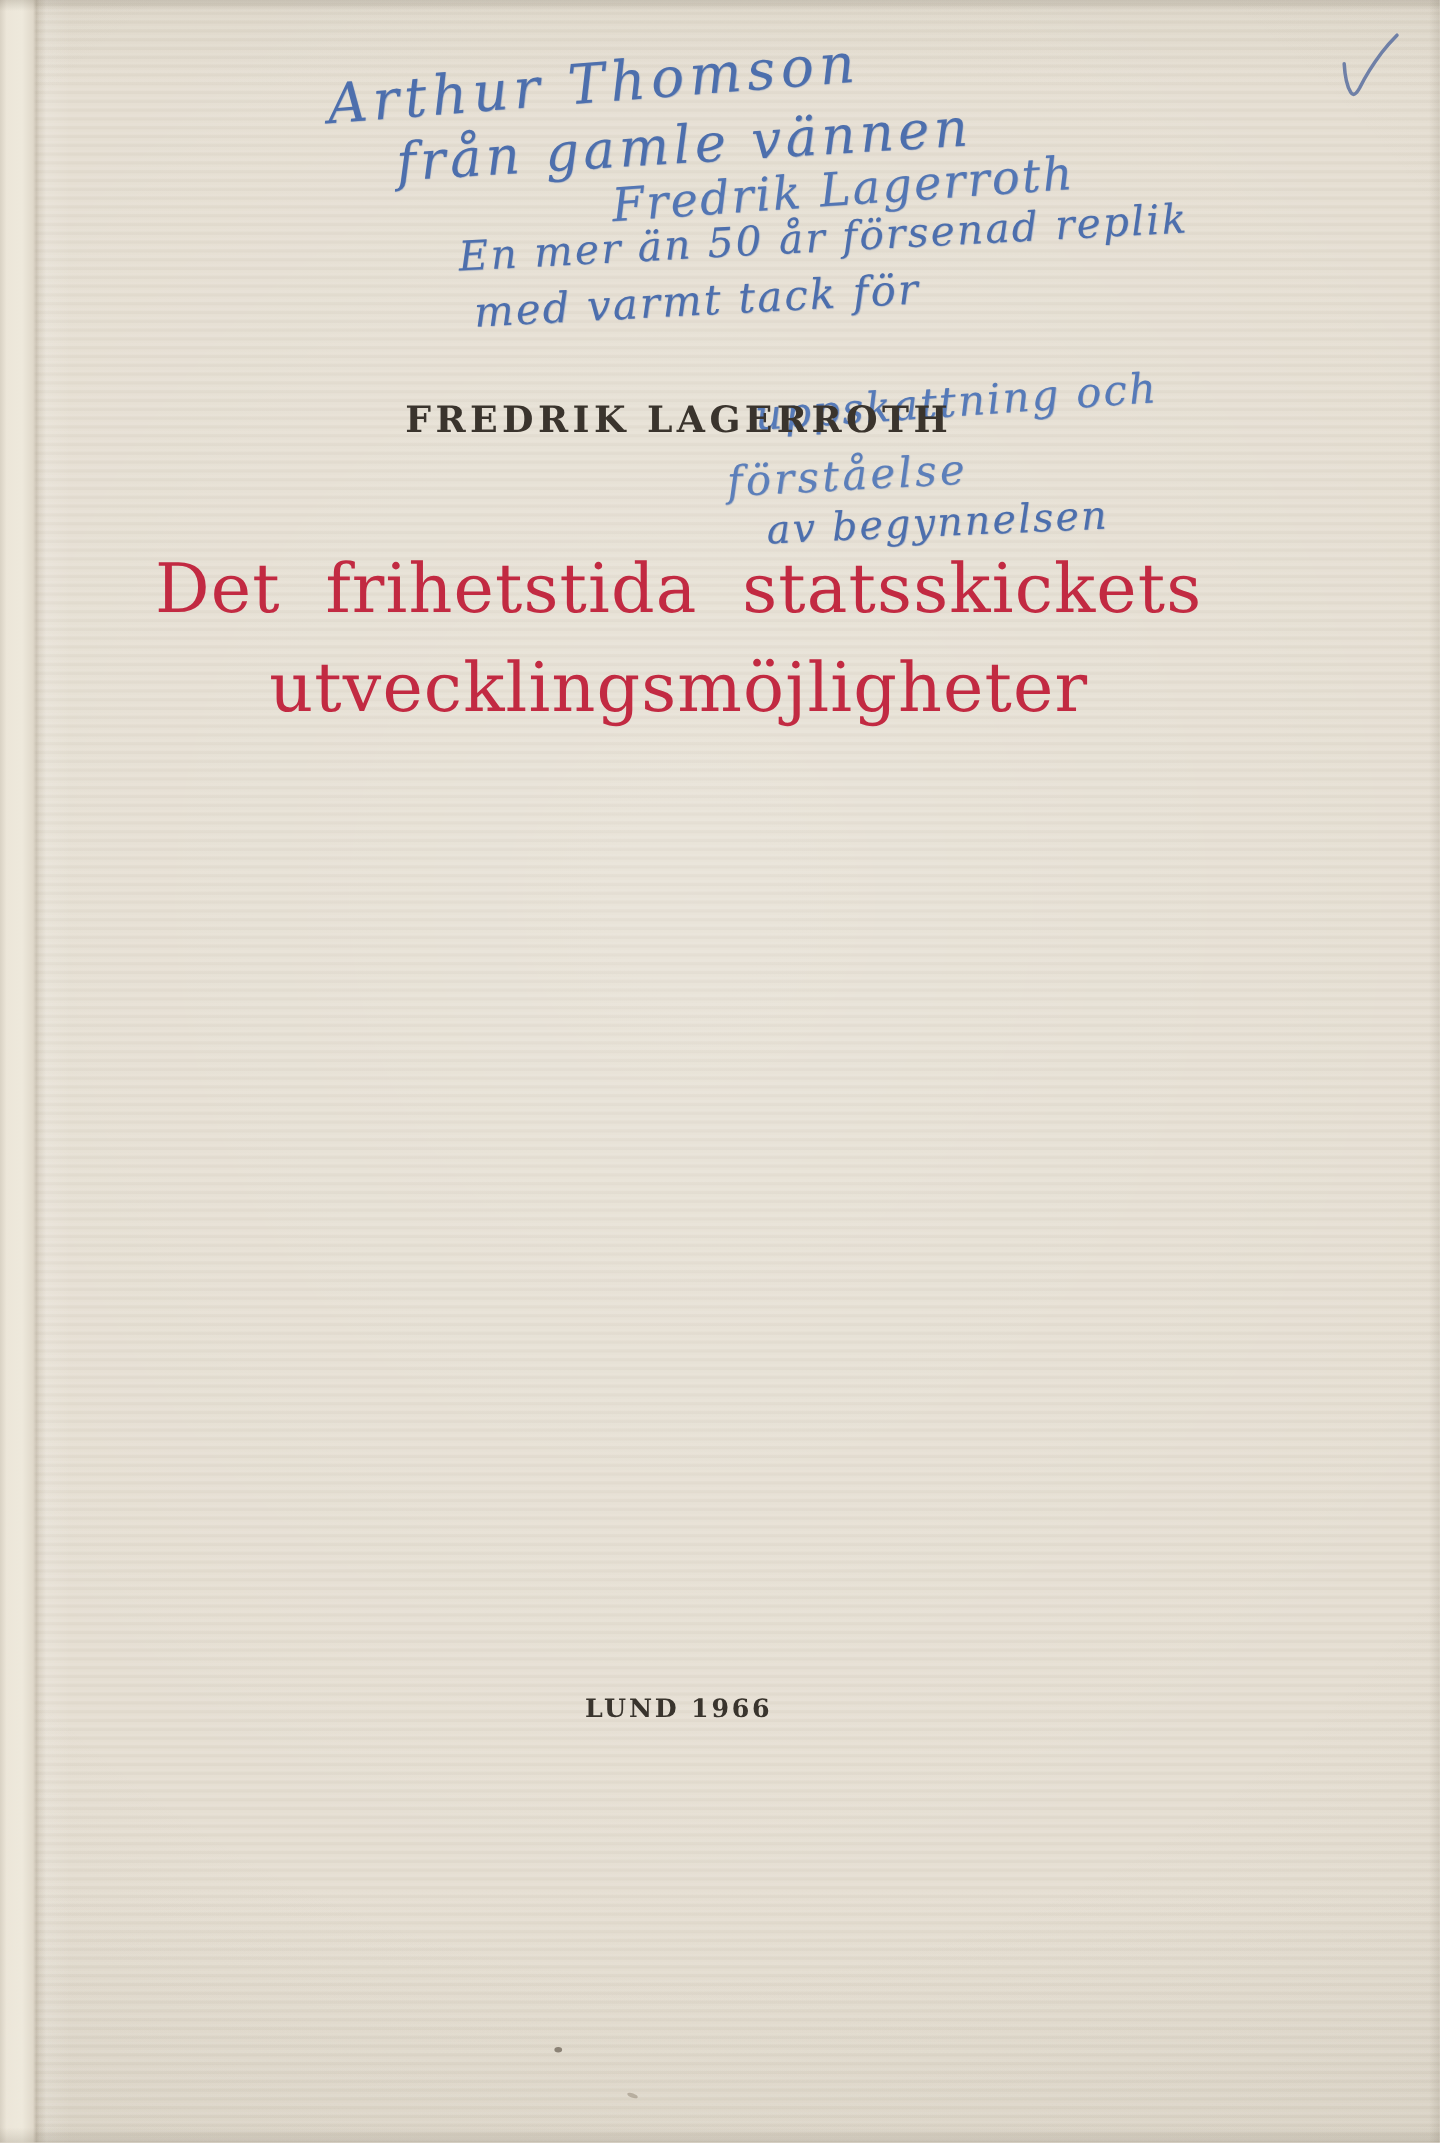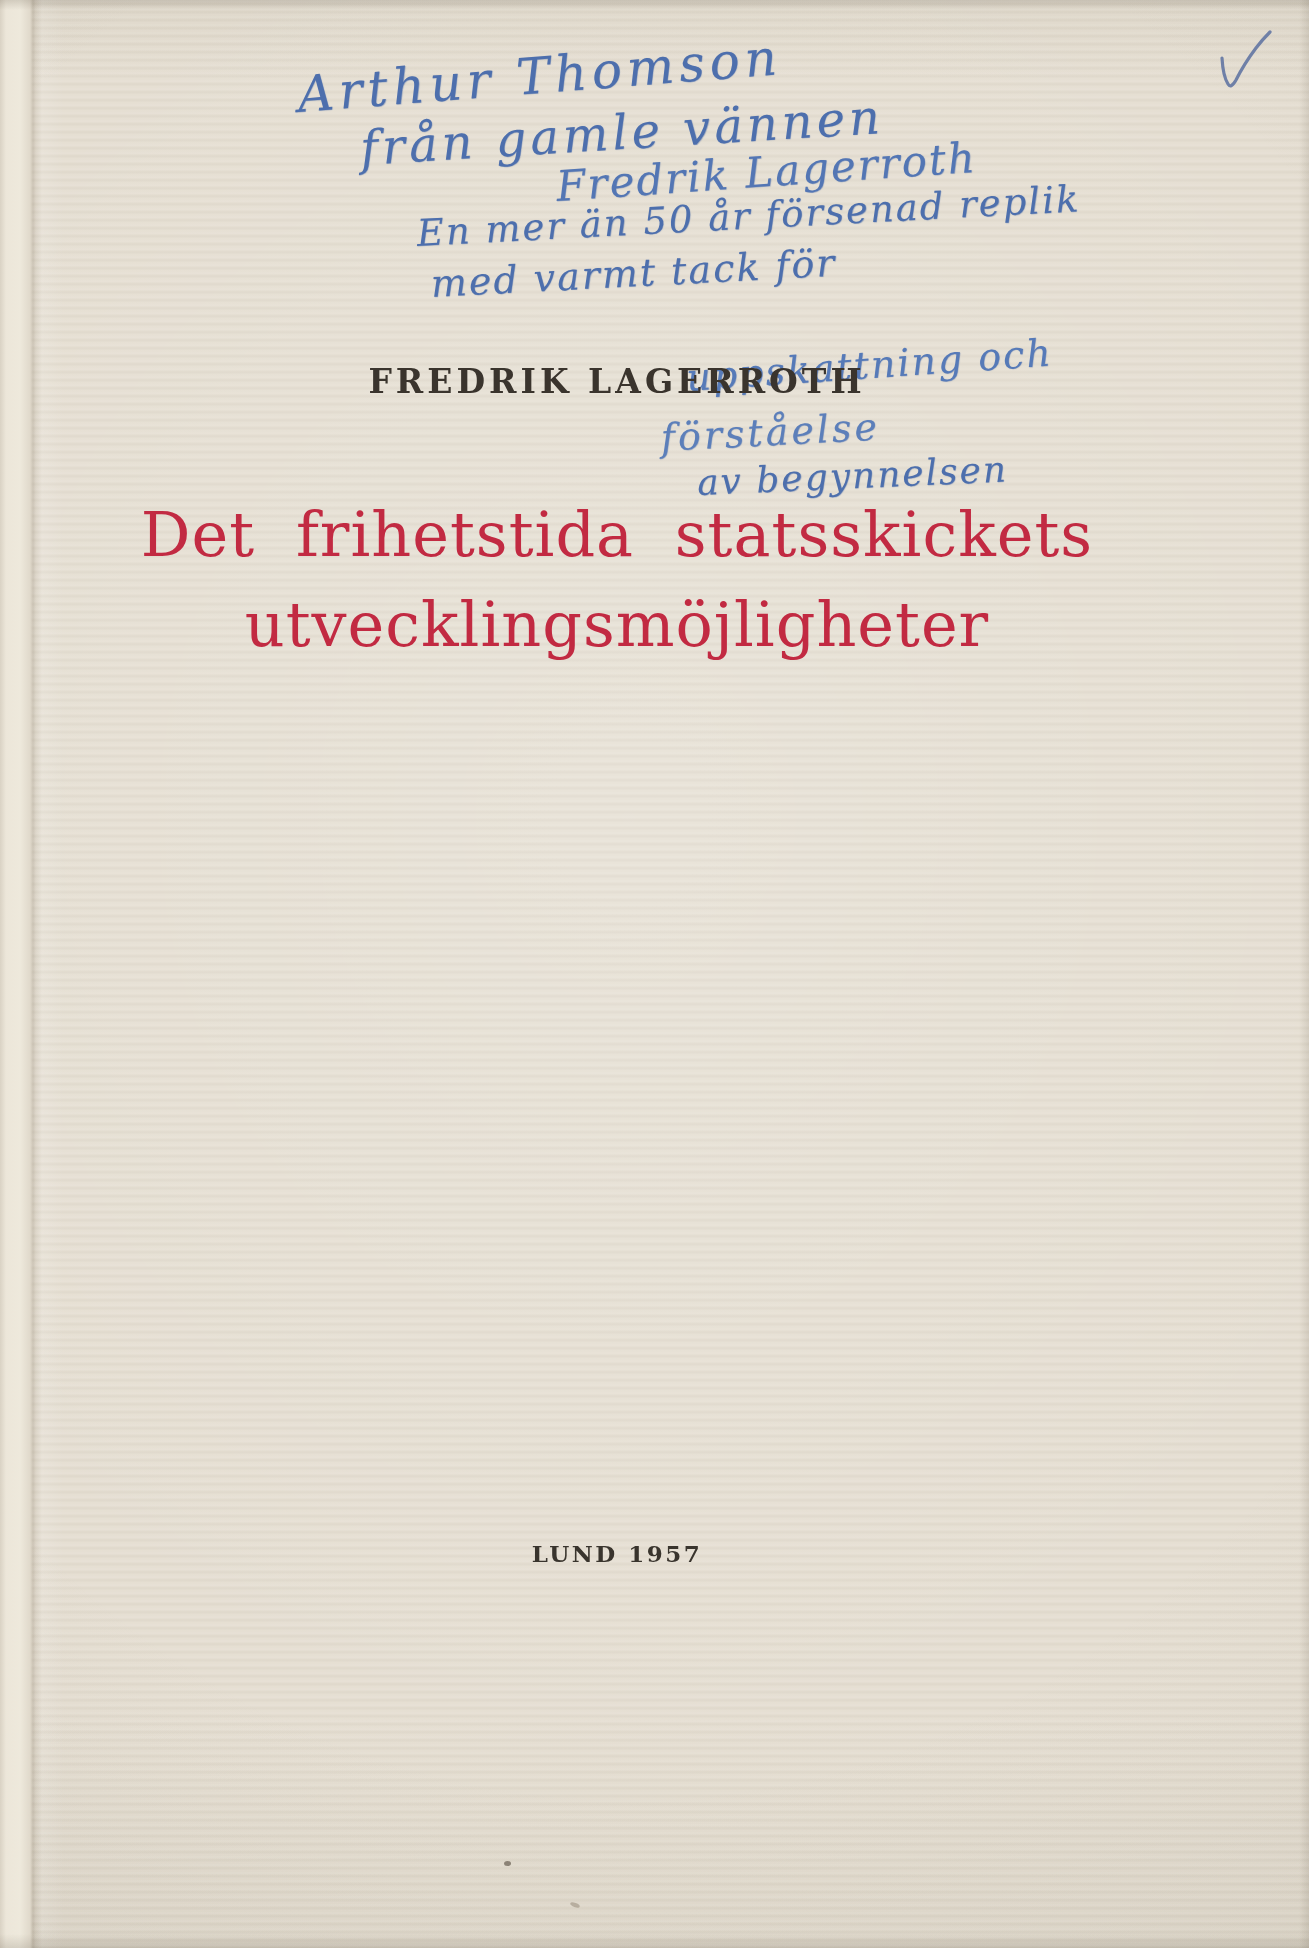--- a/index.html
+++ b/index.html
@@ -161,18 +161,18 @@
   <div class="ink ins-5">med varmt tack för</div>
   <div class="ink ins-6">uppskattning och</div>
   <div class="ink ins-7">förståelse</div>
   <div class="ink ins-8">av begynnelsen</div>
 
   <div class="author">FREDRIK LAGERROTH</div>
 
   <div class="title title-2">utvecklingsmöjligheter</div>
   <div class="title title-1">Det frihetstida statsskickets</div>
 
-  <div class="imprint imprint-2">LUND 1957</div>
+  <div class="imprint imprint-2">LUND 1966</div>
 
   <div class="speck speck-1"></div>
   <div class="speck speck-2"></div>
 
 </div>
 
 </body></html>

